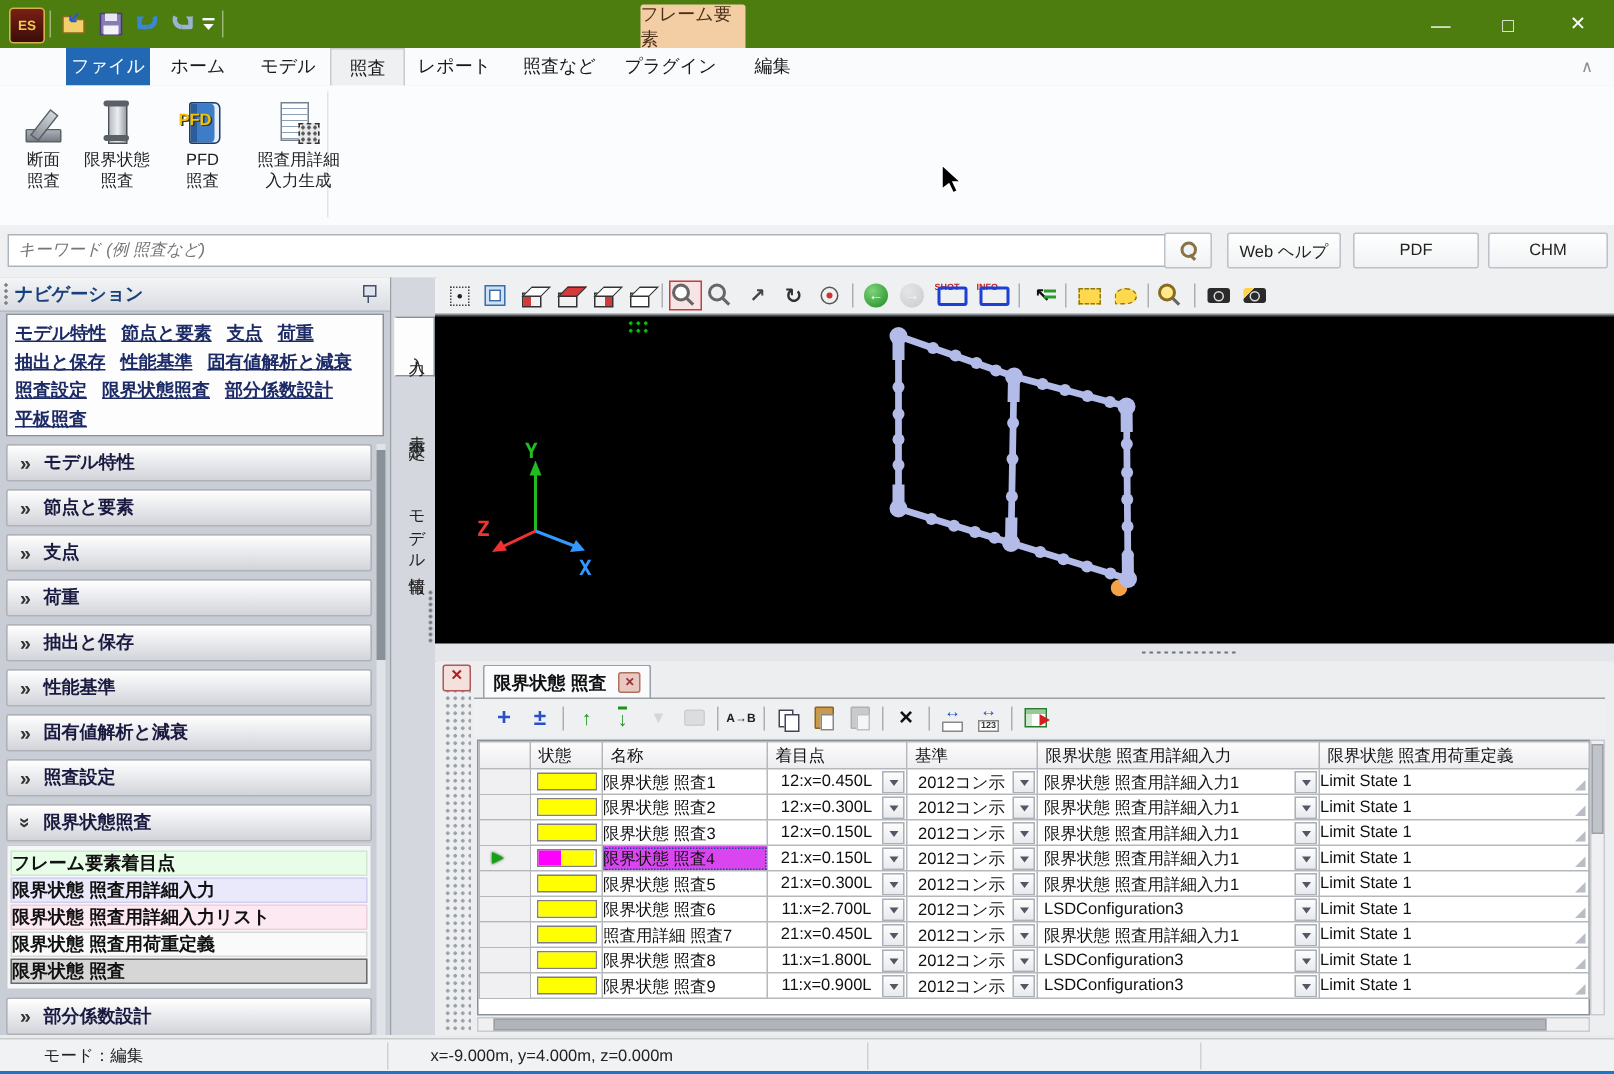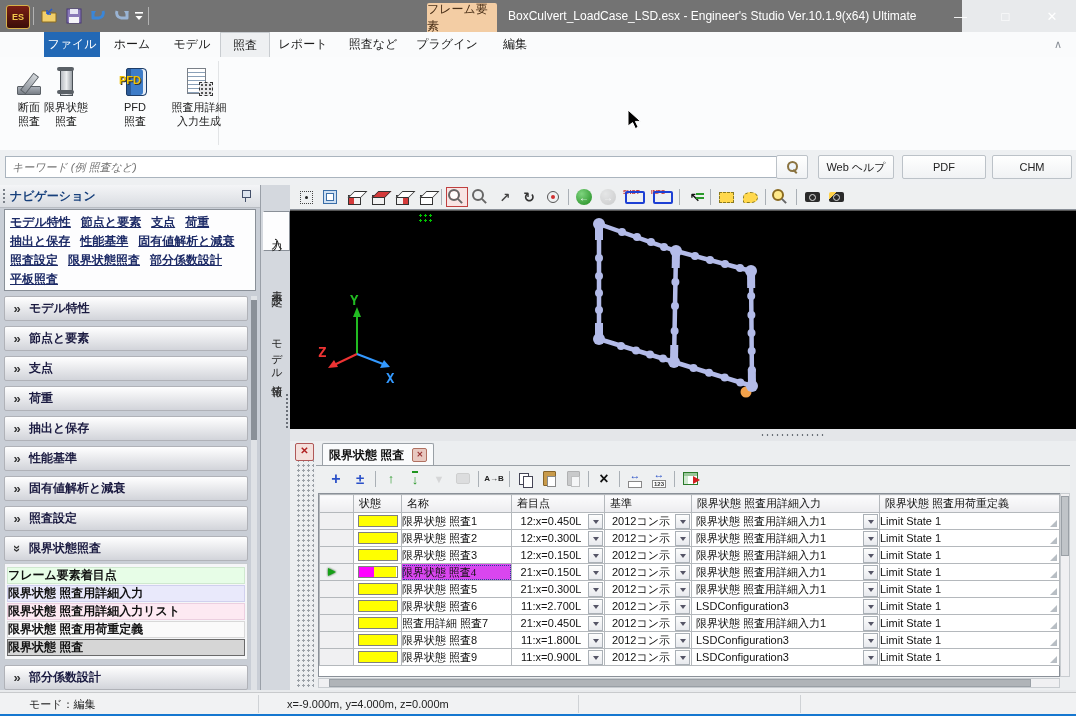--- a/index.html
+++ b/index.html
@@ -1,20 +1,20 @@
 <!DOCTYPE html>
 <html><head>
 <meta charset="utf-8">
 <style>
   html,body{margin:0;padding:0;background:#555;}
   .app{position:relative;width:1076px;height:716px;overflow:hidden;background:#e8eaec;
        font-family:"Liberation Sans","DejaVu Sans",sans-serif;font-size:12px;color:#222;}
 
   
-  .titlebar{position:absolute;left:0;top:0;width:962px;height:32px;background:#737373;}
+  .titlebar{position:absolute;left:0;top:0;width:1076px;height:32px;background:#4d7c0f;}
   .tb-sep{position:absolute;top:7px;width:1px;height:18px;background:rgba(255,255,255,.45);}
   .qbtn{position:absolute;top:5px;width:22px;height:22px;display:flex;align-items:center;justify-content:center;}
   .eslogo{background:linear-gradient(#7a1f14,#3a0d08);border:1px solid #d8b24a;border-radius:3px;color:#f2c94c;font:bold 9px/1 "Liberation Sans",sans-serif;}
   .win-btn{position:absolute;top:0;height:32px;display:flex;align-items:center;justify-content:center;color:#fff;font-size:13px;}
   .title-text{position:absolute;left:508px;top:0;height:32px;line-height:32px;color:#fff;font-size:12px;white-space:nowrap;}
   .context-tab{position:absolute;left:427px;top:3px;width:70px;height:29px;background:#f3cda4;color:#4a3018;
                display:flex;align-items:center;justify-content:center;font-size:12px;border-radius:2px 2px 0 0;}
 
   
   .tabrow{position:absolute;left:0;top:32px;width:1076px;height:25px;background:#fafbfc;border-bottom:1px solid #e6e8ea;}
@@ -239,21 +239,20 @@
         </svg>
     </div>
     <div class="qbtn" style="left:132px;width:14px">
       <svg width="10" height="10" viewBox="0 0 10 10">
           <rect x="1" y="1" width="8" height="1.6" fill="#fff"></rect>
           <path d="M1.5 5 L8.5 5 L5 9 Z" fill="#fff"></path>
         </svg>
     </div>
     <div class="tb-sep" style="left:148px"></div>
     <div class="context-tab">フレーム要素</div>
-    <div class="title-text">BoxCulvert_LoadCase_LSD.esx - Engineer's Studio Ver.10.1.9(x64) Ultimate</div>
     <div class="win-btn" style="left:938px;width:45px">―</div>
     <div class="win-btn" style="left:983px;width:45px">□</div>
     <div class="win-btn" style="left:1028px;width:48px">✕</div>
   </div>
 
   <div class="tabrow">
     <div class="ribbon-collapse">∧</div>
   <div class="mtab file" style="left: 0px; width: 56px;">ファイル</div>
       <div class="mtab" style="left: 56px; width: 64px;">ホーム</div>
       <div class="mtab" style="left: 120px; width: 56px;">モデル</div>
@@ -264,21 +263,21 @@
       <div class="mtab" style="left: 442px; width: 58px;">編集</div>
     </div>
 
   <div class="ribbon">
     <div class="rgroup-sep"></div>
   <div class="rbtn" style="left: 6px; width: 46px;">
         <span class="ricon section-check-icon"></span>
         <div class="lab">断面</div>
         <div class="lab">照査</div>
       </div>
-      <div class="rbtn" style="left: 38px; width: 56px;">
+      <div class="rbtn" style="left: 50px; width: 56px;">
         <span class="ricon limit-state-check-icon"></span>
         <div class="lab">限界状態</div>
         <div class="lab">照査</div>
       </div>
       <div class="rbtn" style="left: 112px; width: 46px;">
         <span class="ricon pfd-check-icon" data-label="PFD"></span>
         <div class="lab">PFD</div>
         <div class="lab">照査</div>
       </div>
       <div class="rbtn" style="left: 160px; width: 78px;">

